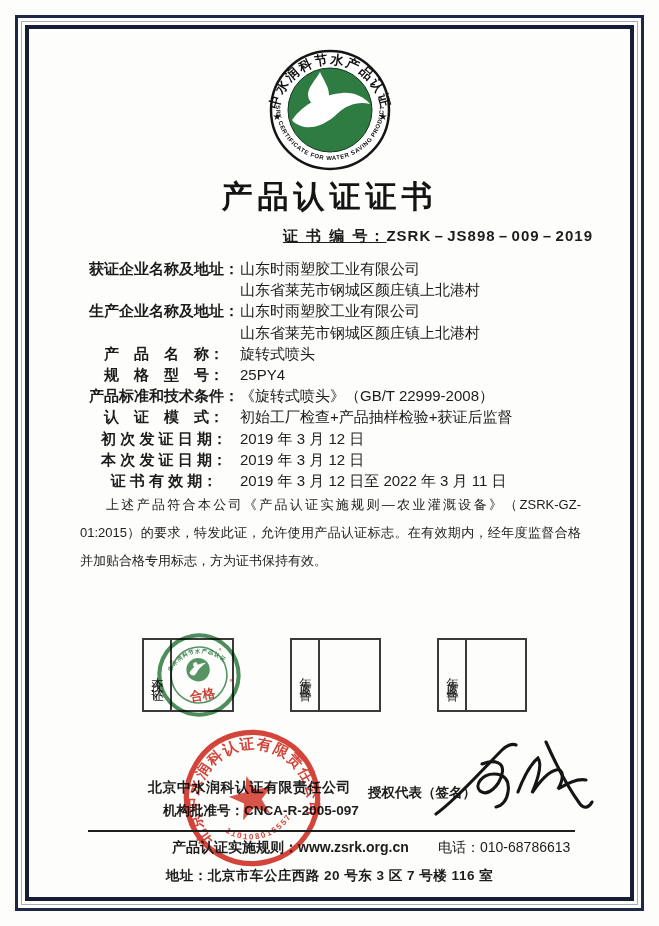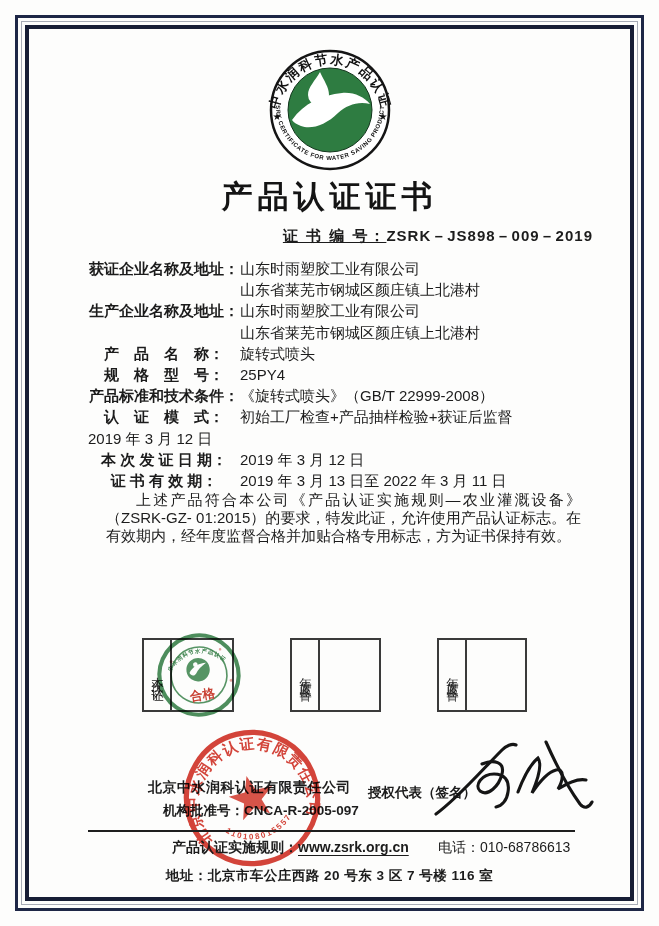--- a/index.html
+++ b/index.html
@@ -20,22 +20,22 @@
 
   .certno{position:absolute;top:227px;left:0;right:66px;text-align:right;
     font-size:15px;font-weight:700;letter-spacing:1px;}
   .certno .lbl{letter-spacing:2px;text-decoration:underline;}
 
   .fields{position:absolute;top:258px;left:88px;right:50px;font-size:15px;line-height:21.2px;}
   .frow{display:flex;text-align:center;}
   .flabel{font-weight:700;width:152px;flex:0 0 auto;white-space:pre;}
   .fvalue{white-space:pre;}
 
-  .statement{position:absolute;top:491px;left:106px;right:78px;
-    font-size:15px;line-height:18px;text-indent:2em;text-align:justify;}
+  .statement{position:absolute;top:491px;left:80px;right:78px;
+    font-size:13px;line-height:28px;text-indent:2em;text-align:justify;}
 
   .ibox{position:absolute;top:638px;height:70px;border:2px solid #3a3a3a;display:flex;background:transparent;}
   .ibox-1{left:142px;width:88px;}
   .ibox-2{left:290px;width:87px;}
   .ibox-3{left:437px;width:86px;}
   .ibox .side{width:26px;border-right:2px solid #3a3a3a;display:flex;align-items:center;justify-content:center;}
   .ibox .side span{writing-mode:vertical-rl;text-orientation:upright;font-size:12.5px;letter-spacing:4px;}
   .ibox .blank{flex:1;}
 
   .pass-stamp{position:absolute;left:154px;top:630px;width:90px;height:90px;
@@ -46,21 +46,21 @@
   .rep{position:absolute;left:368px;top:784px;font-size:13.5px;font-weight:700;}
 
   .signature{position:absolute;left:430px;top:734px;width:165px;height:98px;}
 
   .red-stamp{position:absolute;left:176px;top:722px;width:152px;height:152px;
     mix-blend-mode:multiply;opacity:.88;}
 
   .rule{position:absolute;left:88px;top:830px;width:487px;border-top:2px solid #1e1e1e;}
 
   .query{position:absolute;left:172px;top:839px;font-size:14px;font-weight:700;}
-  .query .url{text-decoration:underline;text-underline-offset:3px;}
+  .query .url{text-underline-offset:3px;}
   .phone{position:absolute;left:438px;top:839px;font-size:14px;font-weight:400;}
   .address{position:absolute;left:0;right:0;top:867px;text-align:center;
     font-size:13.5px;font-weight:700;letter-spacing:.5px;}
 </style>
 </head>
 <body>
 
 <div class="page">
 
   <div class="frame frame-outer"></div>
@@ -119,29 +119,30 @@
     </div>
     <div class="frow">
       <span class="flabel">产品标准和技术条件：</span>
       <span class="fvalue">《旋转式喷头》（GB/T 22999-2008）</span>
     </div>
     <div class="frow">
       <span class="flabel">认　证　模　式：</span>
       <span class="fvalue">初始工厂检查+产品抽样检验+获证后监督</span>
     </div>
     <div class="frow">
+      <span class="flabel">初 次 发 证 日 期：</span>
       <span class="fvalue">2019 年 3 月 12 日</span>
     </div>
     <div class="frow">
       <span class="flabel">本 次 发 证 日 期：</span>
       <span class="fvalue">2019 年 3 月 12 日</span>
     </div>
     <div class="frow">
       <span class="flabel">证 书 有 效 期：</span>
-      <span class="fvalue">2019 年 3 月 13 日至 2022 年 3 月 11 日</span>
+      <span class="fvalue">2019 年 3 月 12 日至 2022 年 3 月 11 日</span>
     </div>
   </div>
 
   <div class="statement">上述产品符合本公司《产品认证实施规则—农业灌溉设备》（ZSRK-GZ- 01:2015）的要求，特发此证，允许使用产品认证标志。在有效期内，经年度监督合格并加贴合格专用标志，方为证书保持有效。</div>
 
   <div class="ibox ibox-1">
     <div class="side">
       <span>本次认证</span>
     </div>
     <div class="blank"></div>

